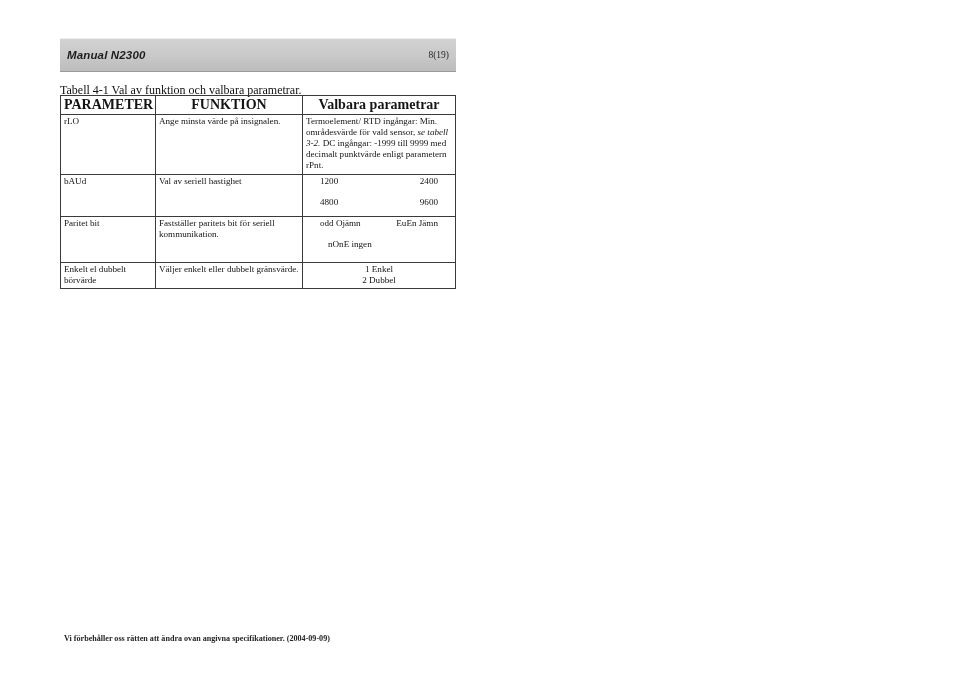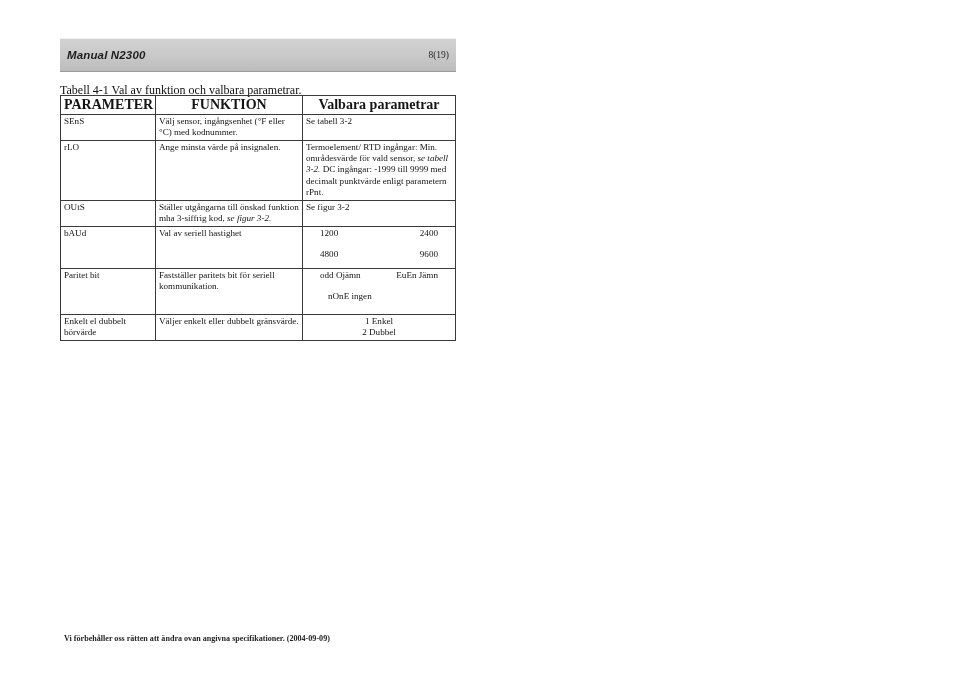--- a/index.html
+++ b/index.html
@@ -152,44 +152,32 @@
     <div class="caption cap-left">Tabell 4-1 Val av funktion och valbara parametrar.</div>
 
     <table class="doc" id="tbl-left">
       <tbody>
         <tr>
           <th class="c0 ctr">PARAMETER</th>
           <th class="c1 ctr">FUNKTION</th>
           <th class="c2 ctr">Valbara parametrar</th>
         </tr>
 
-        <tr>
-          <td class="c0">SEnS</td>
-          <td class="c1">Välj sensor, ingångsenhet (°F eller °C) med kodnummer.</td>
-          <td class="c2">Se tabell 3-2</td>
-        </tr>
 
         <tr>
           <td class="c0">rLO</td>
           <td class="c1">Ange minsta värde på insignalen.</td>
           <td class="c2">
             <span>Termoelement/ RTD ingångar: Min. områdesvärde för vald sensor, </span><span class="it">se tabell 3-2.</span>
             <span>DC ingångar: -1999 till 9999 med decimalt punktvärde enligt parametern rPnt.</span>
           </td>
         </tr>
 
 
 
-        <tr>
-          <td class="c0">OUtS</td>
-          <td class="c1">
-            <span>Ställer utgångarna till önskad funktion mha 3-siffrig kod, </span><span class="it">se figur 3-2.</span>
-          </td>
-          <td class="c2">Se figur 3-2</td>
-        </tr>
 
 
         <tr style="height:42px">
           <td class="c0">bAUd</td>
           <td class="c1">Val av seriell hastighet</td>
           <td class="c2">
             <div class="two-col-vals">
               <span>1200</span>
               <span>2400</span>
             </div>

